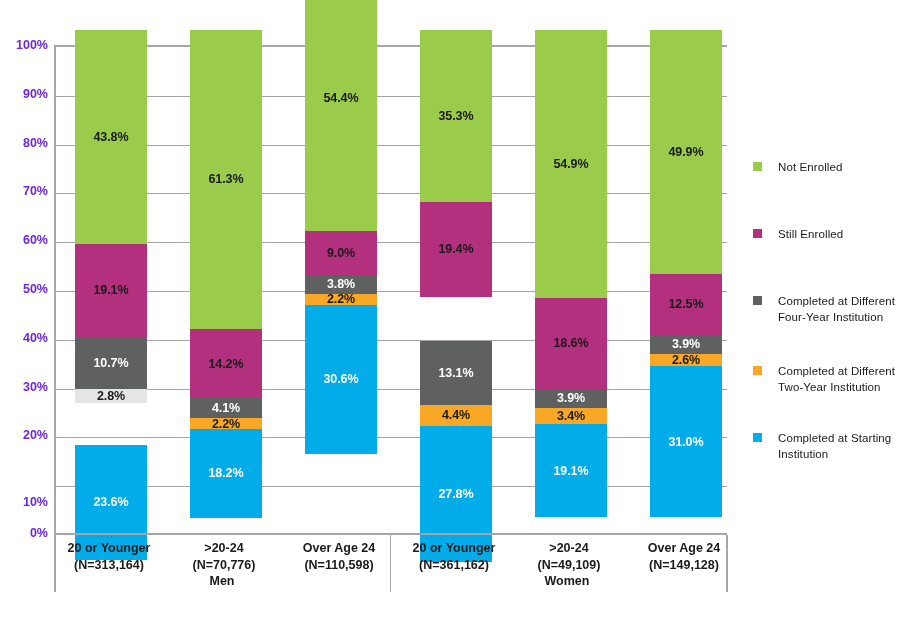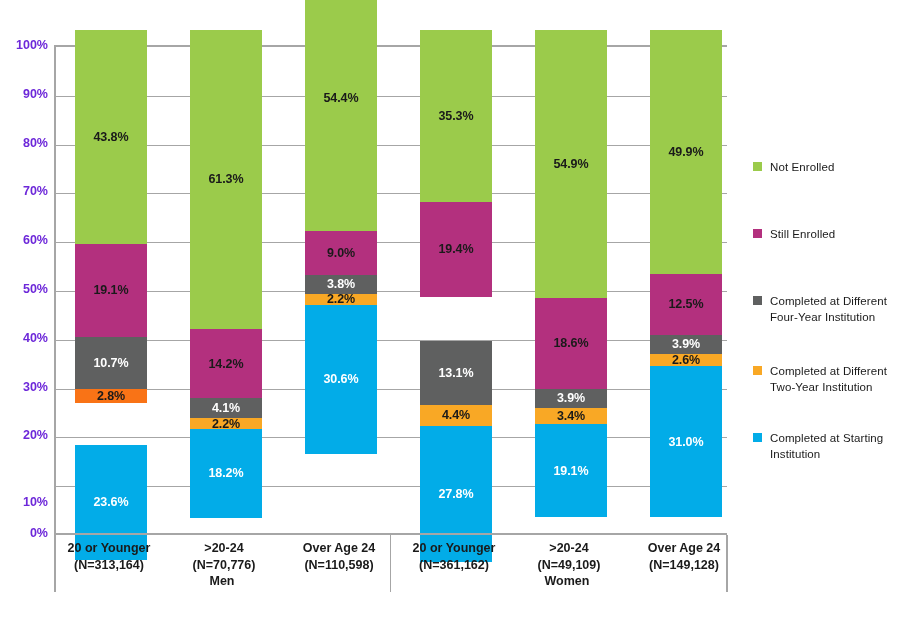--- a/index.html
+++ b/index.html
@@ -51,21 +51,21 @@
     font-size:12.5px;font-weight:bold;color:#1a1a1a;
   }
   .group-sep{position:absolute;top:535px;width:1px;height:57px;background:#a6a6a6;}
   .outer-sep{position:absolute;top:535px;width:2px;height:57px;background:#a6a6a6;}
 
   
   #legend{position:absolute;left:753px;top:160px;width:147px;}
   .legend-item{position:absolute;display:flex;align-items:flex-start;}
   .swatch{width:9px;height:9px;flex:0 0 9px;margin-top:2px;}
   .legend-text{
-    margin-left:8px;font-size:11.5px;color:#1a1a1a;line-height:1.35;
+    margin-left:16px;font-size:11.5px;color:#1a1a1a;line-height:1.35;
     letter-spacing:0.1px;
   }
 </style>
 </head>
 <body>
 
 <div id="chart-root">
 
   <div id="y-axis">
       <div class="ytick" style="top: 45px;">100%</div>
@@ -94,21 +94,21 @@
       <div class="bar" style="left: 19px; height: 488px;">
         <div class="seg lbl-dark" style="height: 213.744px; background: rgb(155, 203, 75);">
           <span>43.8%</span>
         </div>
         <div class="seg lbl-dark" style="height: 93.208px; background: rgb(179, 48, 126);">
           <span>19.1%</span>
         </div>
         <div class="seg lbl-light" style="height: 52.216px; background: rgb(95, 96, 96);">
           <span>10.7%</span>
         </div>
-        <div class="seg lbl-dark" style="height: 13.664px; background: #f97316;">
+        <div class="seg lbl-dark" style="height: 13.664px; background: #e5e5e5;">
           <span>2.8%</span>
         </div>
         <div class="seg lbl-light" style="height: 115.168px; background: rgb(2, 172, 232); margin-top: 42px;">
           <span>23.6%</span>
         </div>
       </div>
       <div class="bar" style="left: 134px; height: 488px;">
         <div class="seg lbl-dark" style="height: 299.144px; background: rgb(155, 203, 75);">
           <span>61.3%</span>
         </div>

